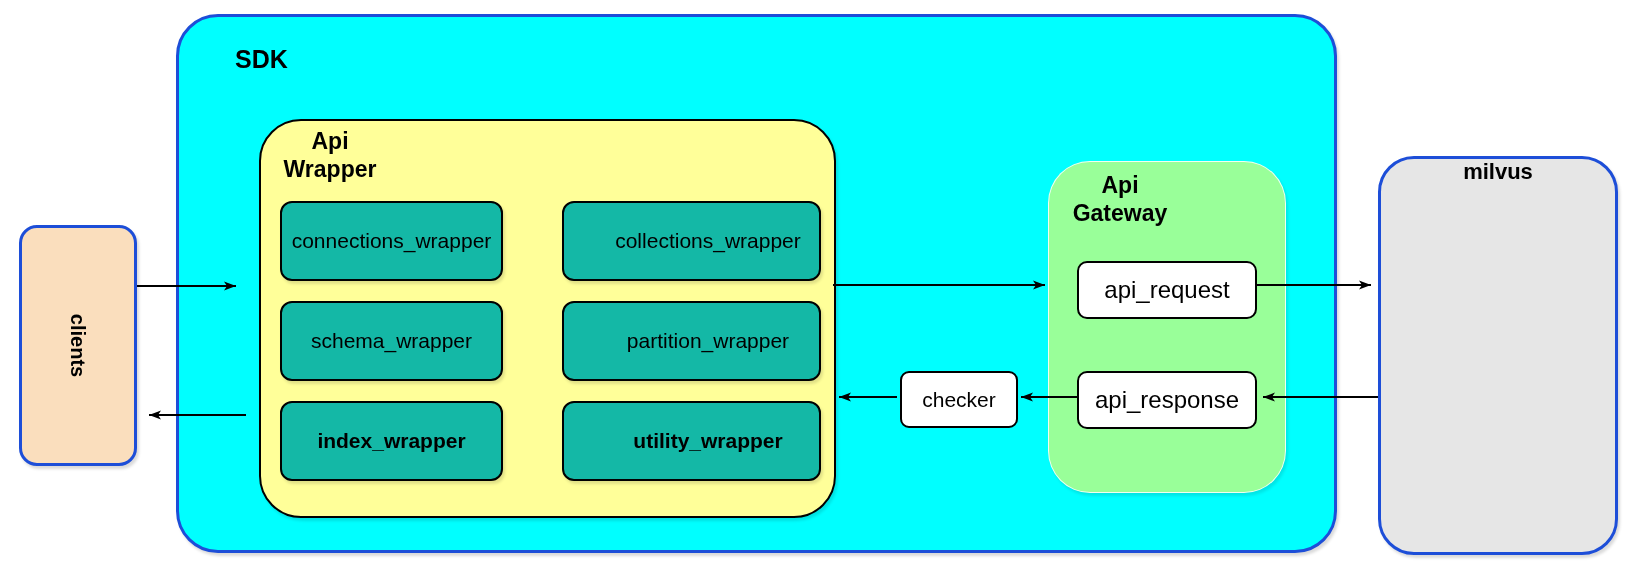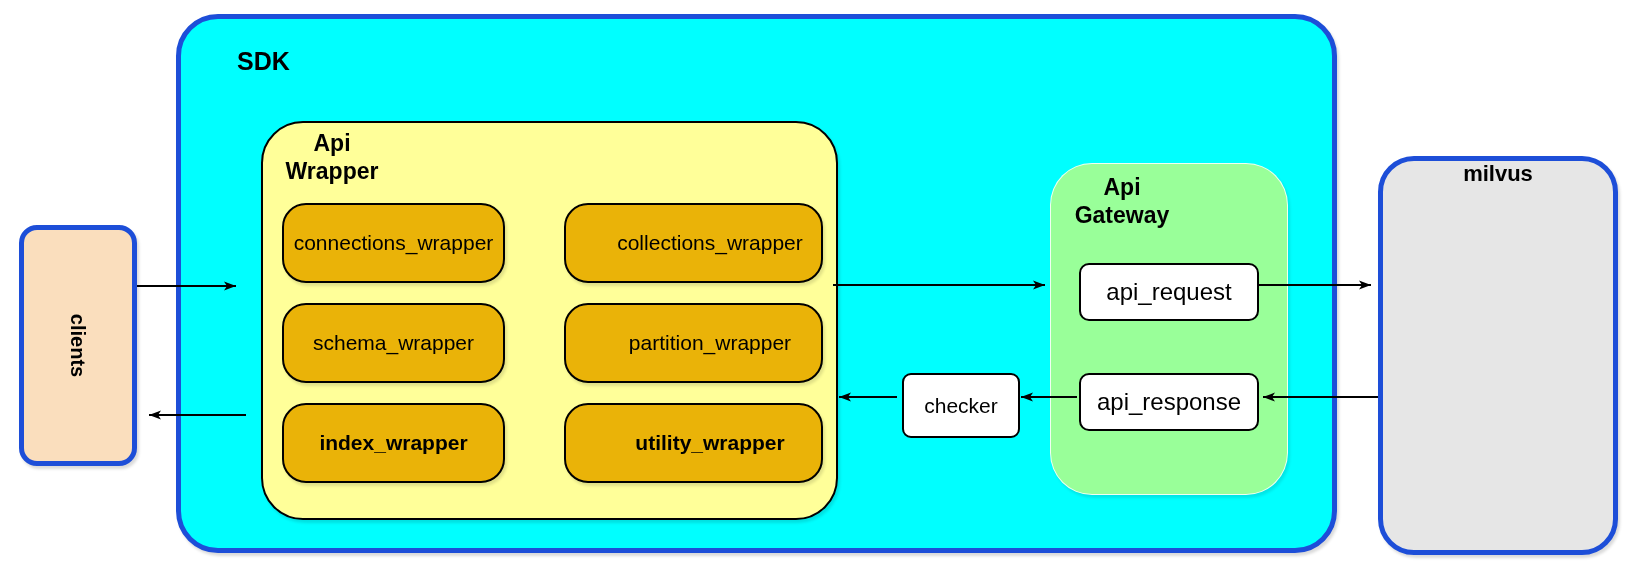--- a/index.html
+++ b/index.html
@@ -13,21 +13,21 @@
   .stage {
     position: relative;
     width: 1634px;
     height: 574px;
     background: #ffffff;
     overflow: hidden;
   }
 
   .shape {
     position: absolute;
-    border: 5px solid #1d4ed8;
+    border: 3px solid #1d4ed8;
     box-shadow: 2px 3px 3px rgba(0,0,0,0.15);
   }
 
   
   .clients {
     left: 19px; top: 225px; width: 118px; height: 241px;
     border-radius: 18px;
     display: flex; align-items: center; justify-content: center;
   }
   .clients .vlabel {
@@ -58,23 +58,23 @@
   }
   .wrapper-label {
     position: absolute; left: 8px; top: 7px; width: 122px;
     text-align: center;
     font-weight: 700; font-size: 23px; line-height: 1.2;
     white-space: pre-line; color: #000;
   }
 
   .wbox {
     position: absolute;
-    background: #eab308;
-    border: 2px solid #000;
-    border-radius: 24px;
+    background: #14b8a6;
+    border: 2px solid #000;
+    border-radius: 12px;
     box-shadow: 2px 3px 3px rgba(0,0,0,0.12);
     display: flex; align-items: center; justify-content: center;
     font-size: 21px; color: #000;
   }
   .col1 { left: 19px;  width: 223px; }
   .col2 { left: 301px; width: 259px; padding-left: 33px; }
   .row1 { top: 80px;  height: 80px; }
   .row2 { top: 180px; height: 80px; }
   .row3 { top: 280px; height: 80px; font-weight: bold; }
 
@@ -99,21 +99,21 @@
     border-radius: 10px;
     display: flex; align-items: center; justify-content: center;
     font-size: 24px; color: #000;
   }
   .g-request  { top: 99px; }
   .g-response { top: 209px; }
 
   
   .checker {
     position: absolute;
-    left: 721px; top: 354px; width: 118px; height: 65px;
+    left: 721px; top: 354px; width: 118px; height: 57px;
     background: #ffffff;
     border: 2px solid #000;
     border-radius: 9px;
     display: flex; align-items: center; justify-content: center;
     font-size: 21px; color: #000;
   }
 
   
   .milvus {
     left: 1378px; top: 156px; width: 240px; height: 399px;

